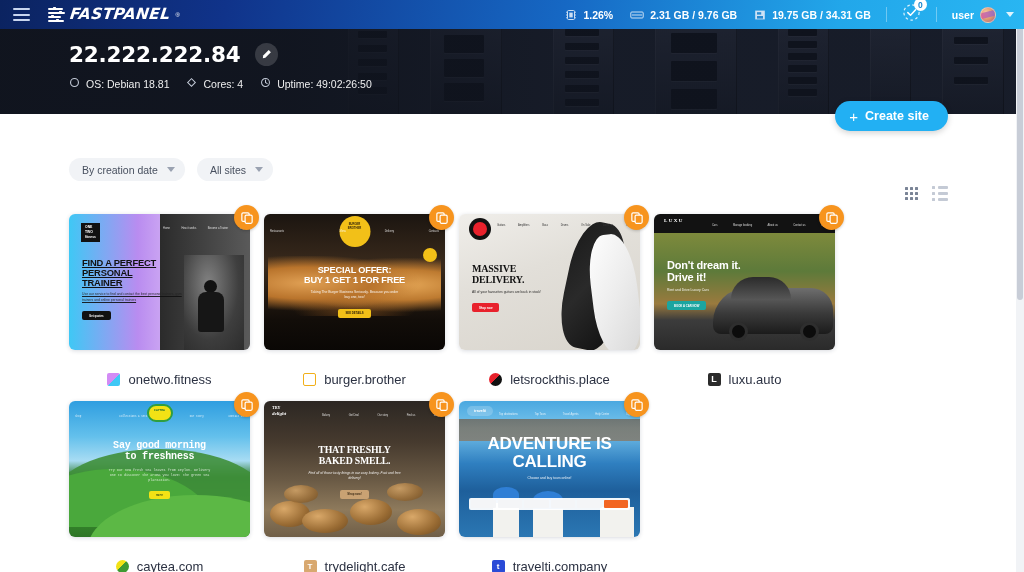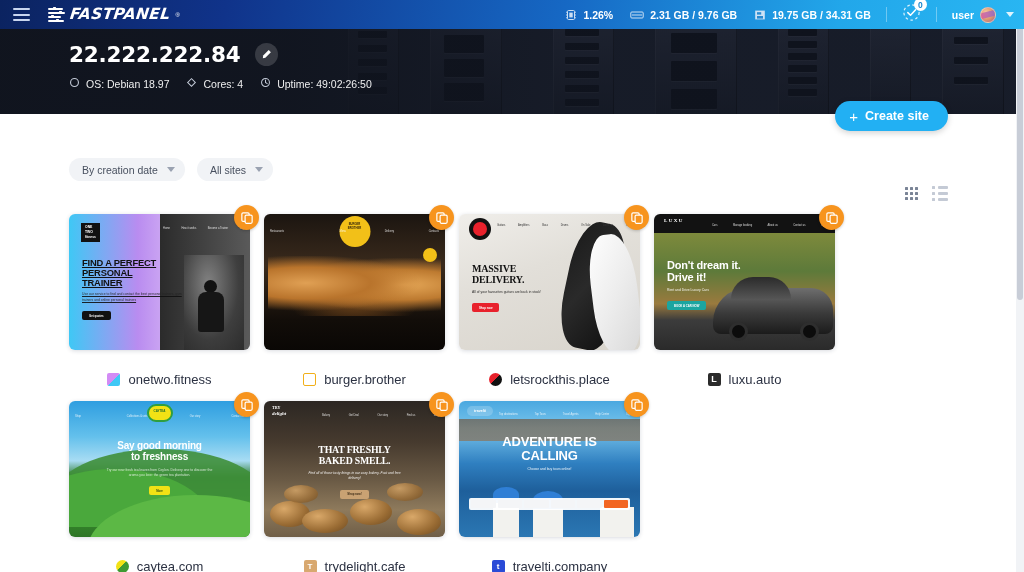--- a/index.html
+++ b/index.html
@@ -230,21 +230,21 @@
   .c4 { background: linear-gradient(180deg,#121212 0%,#121212 14%,#7e8a3c 14%,#5d7a3a 42%,#9a7a3e 66%,#3c3c3c 78%,#2a2a2a 100%); }
   .c4 .car { position:absolute; right: 2px; bottom: 16px; width: 120px; height: 46px;
     background: linear-gradient(180deg,#6e6e6e 0%,#3a3a3a 55%,#1b1b1b 100%);
     border-radius: 34px 22px 8px 8px; }
   .c4 .car::before { content:''; position:absolute; left: 18px; top: -11px; width: 60px; height: 22px;
     background: linear-gradient(180deg,#2b2b2b,#555); border-radius: 22px 22px 0 0; }
   .c4 .wheel { position:absolute; bottom: -7px; width: 19px; height: 19px; border-radius: 50%;
     background: #0c0c0c; border: 3px solid #2e2e2e; }
 
   
-  .c5 { background: linear-gradient(180deg,#2f9ee0 0%,#63c0ec 26%,#a8dcf3 44%,#2d7a2a 56%,#3f9a32 74%,#2d7526 100%); }
+  .c5 { background: linear-gradient(180deg,#2f9ee0 0%,#63c0ec 26%,#a8dcf3 44%,#2d7a2a 56%,#3f9a32 74%,#2d7526 100%); font-family: Liberation Mono, monospace; }
   .c5 .hill { position:absolute; left:-10%; width: 120%; border-radius: 50%/100% 100% 0 0; }
   .c5 .logo-circle { position:absolute; top: 3px; left: 50%; transform: translateX(-50%);
     width: 26px; height: 18px; border-radius: 9px; background: #f2e215; border: 2px solid #2f9e3f; }
 
   
   .c6 { background: linear-gradient(180deg,#2c2723 0%,#463a2e 30%,#6a5a45 58%,#8e7a5c 80%,#6f5e47 100%); }
   .c6 .bread { position:absolute; border-radius: 50%;
     background: radial-gradient(ellipse at 35% 30%, #d9a869 0%, #9a6c34 60%, #6b481f 100%); }
 
   
@@ -397,21 +397,21 @@
       </span>
     </div>
 
     <div class="meta-row">
       <div class="meta">
         <span>
           <svg width="11" height="11" viewBox="0 0 12 12">
               <circle cx="6" cy="6" r="4.3" fill="none" stroke="#c4cbd8" stroke-width="1.2"></circle>
             </svg>
         </span>
-        <span>OS: Debian 18.97</span>
+        <span>OS: Debian 18.81</span>
       </div>
       <div class="meta">
         <span>
           <svg width="11" height="11" viewBox="0 0 12 12">
               <rect x="6" y="1.8" width="5.9" height="5.9" transform="rotate(45 6 1.8)" fill="none" stroke="#c4cbd8" stroke-width="1.1"></rect>
             </svg>
         </span>
         <span>Cores: 4</span>
       </div>
       <div class="meta">
@@ -514,20 +514,25 @@
           <div style="position:absolute;top:9px;left:50%;transform:translateX(-50%);font-size:2.7px;font-weight:800;color:#2b1d08;text-align:center;line-height:1.3;">BURGER<br>BROTHER</div>
           <div class="tnav" style="top:10px;left:6px;width:42%;justify-content:space-between;padding:0;">
               <span>Restaurants</span>
               <span>Menu</span>
             </div>
           <div class="tnav" style="top:10px;right:6px;left:auto;width:30%;justify-content:space-between;padding:0;">
               <span>Delivery</span>
               <span>Contacts</span>
             </div>
           <div style="position:absolute;right:8px;top:34px;width:14px;height:14px;border-radius:50%;background:#f2c018;"></div>
+          <div class="thead" style="top:52px;color:#fff;text-align:center;">
+            <div class="ttitle" style="font-size:9.2px;">SPECIAL OFFER:<br>BUY 1 GET 1 FOR FREE</div>
+            <div class="tsub" style="width:60%;margin:4px auto 0;">Taking The Burger Business Seriously. Because you order buy one, two!</div>
+            <span class="tbtn" style="background:#f2c018;color:#2b1d08;">SEE DETAILS</span>
+          </div>
         </div>
       </div>
       <div class="site-name-row">
         <span class="favicon" style="background:#fff;border:1.5px solid #f2b01a;"></span>
         <span class="site-name">burger.brother</span>
       </div>
     </div>
 
     <div class="site-card">
       <div class="thumb-wrap">
@@ -685,21 +690,21 @@
           <div class="bldg" style="right:6px;width:34px;height:30px;"></div>
           <div style="position:absolute;left:8px;top:5px;width:26px;height:10px;border-radius:6px;background:rgba(255,255,255,.2);font-size:3.6px;color:#fff;display:flex;align-items:center;justify-content:center;font-weight:700;">travelti</div>
           <div class="tnav" style="top:6px;left:40px;right:6px;justify-content:space-between;padding:0;">
             <span>Top destinations</span>
               <span>Top Tours</span>
               <span>Travel Agents</span>
               <span>Help Center</span>
               <span>Sign in</span>
           </div>
           <div class="thead" style="top:34px;color:#fff;text-align:center;">
-            <div class="ttitle" style="font-size:13px;">ADVENTURE IS<br>CALLING</div>
+            <div class="ttitle" style="font-size:17px;">ADVENTURE IS<br>CALLING</div>
             <div class="tsub" style="margin-top:4px;">Choose and buy tours online!</div>
           </div>
           <div class="searchbar">
               <span></span>
               <span></span>
               <span></span>
               <span></span>
               <span></span>
               <b></b>
             </div>

